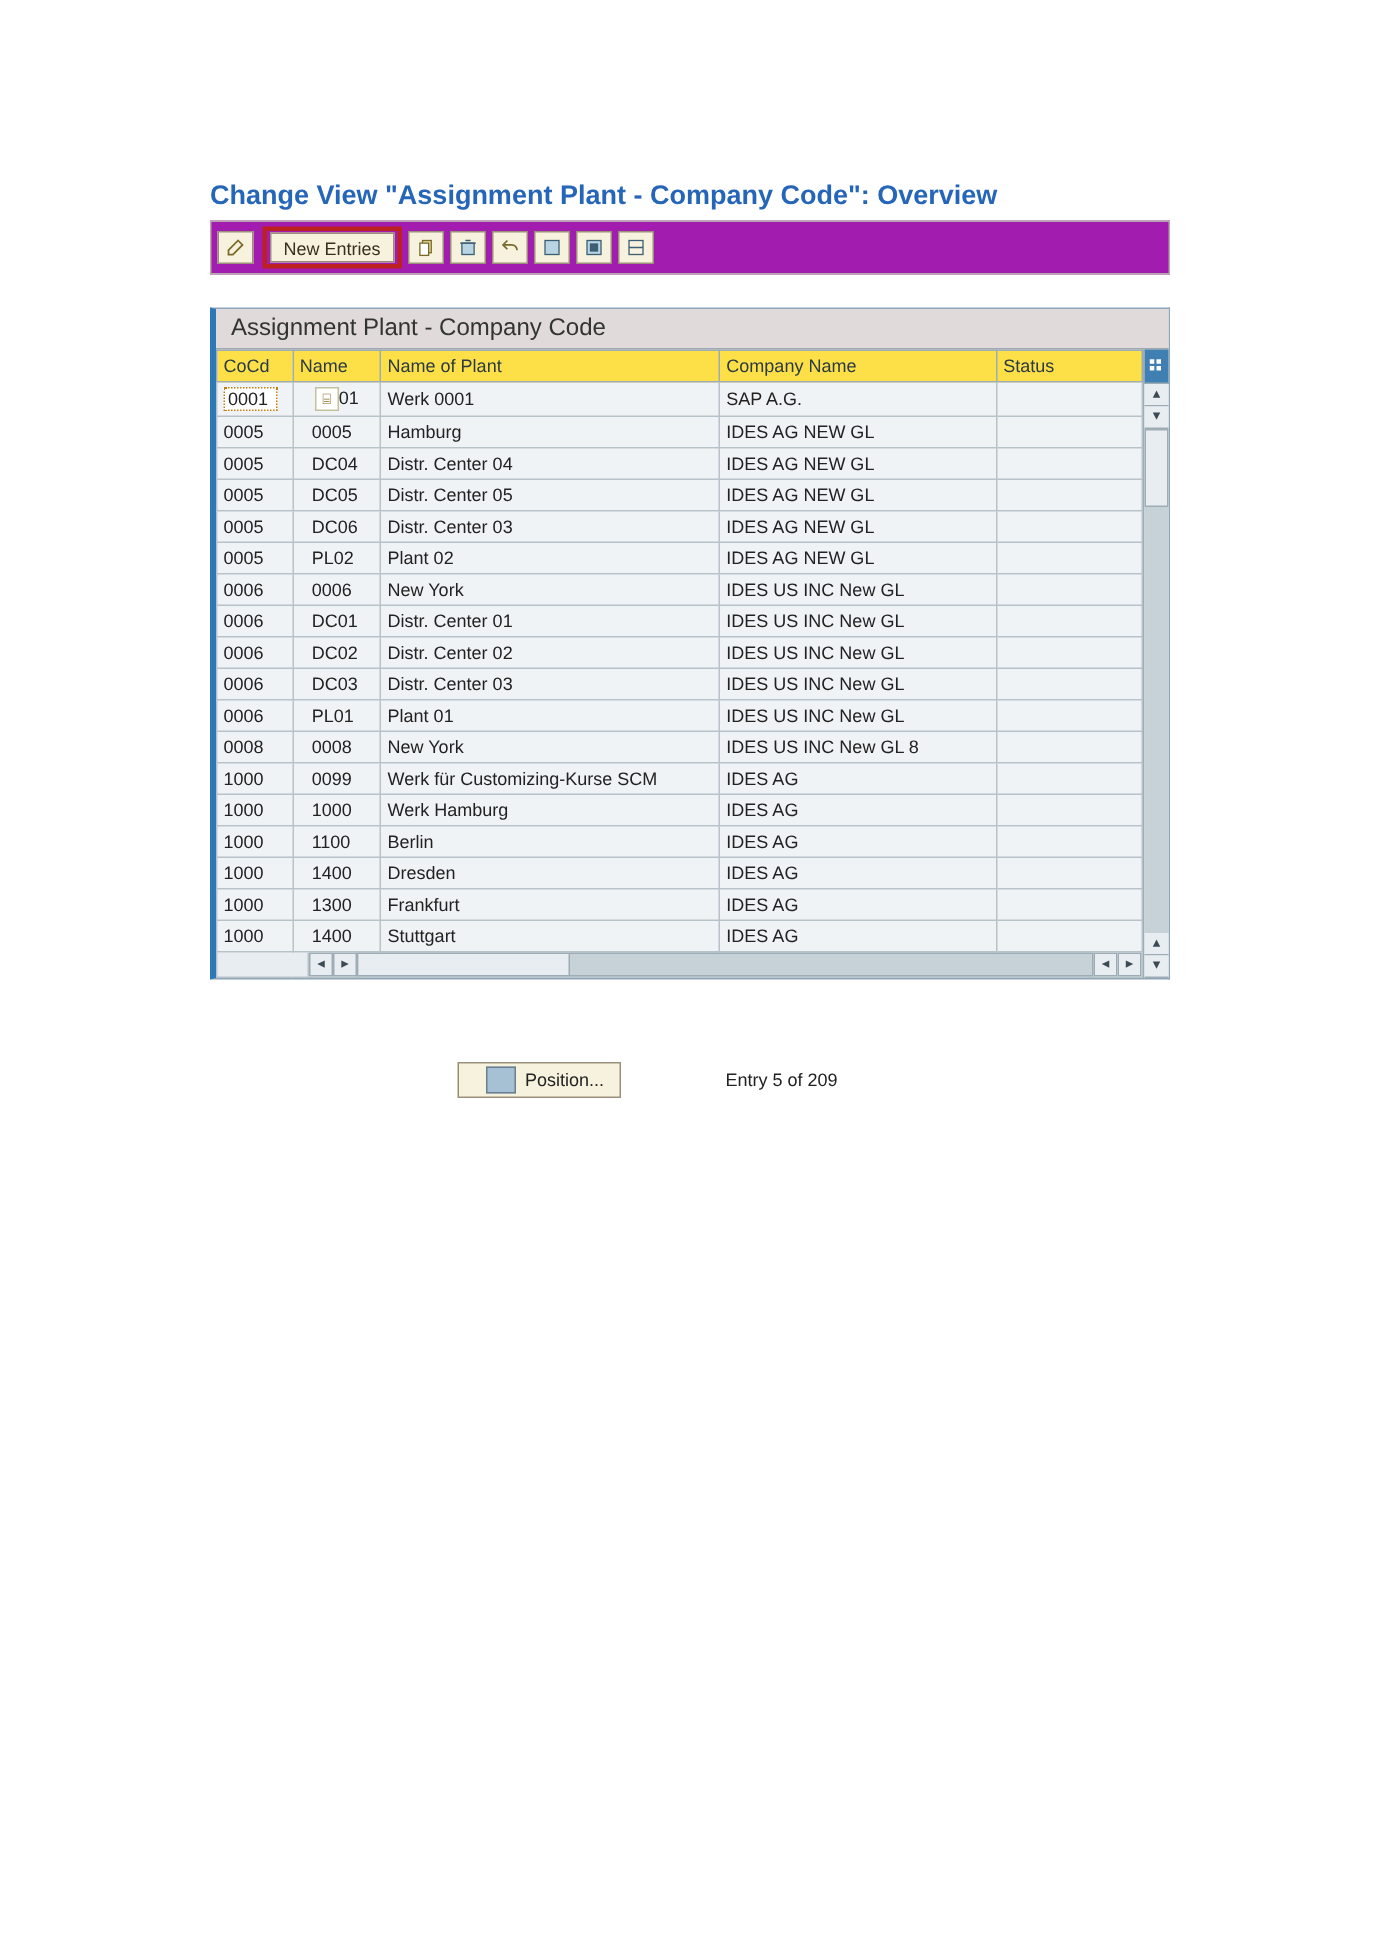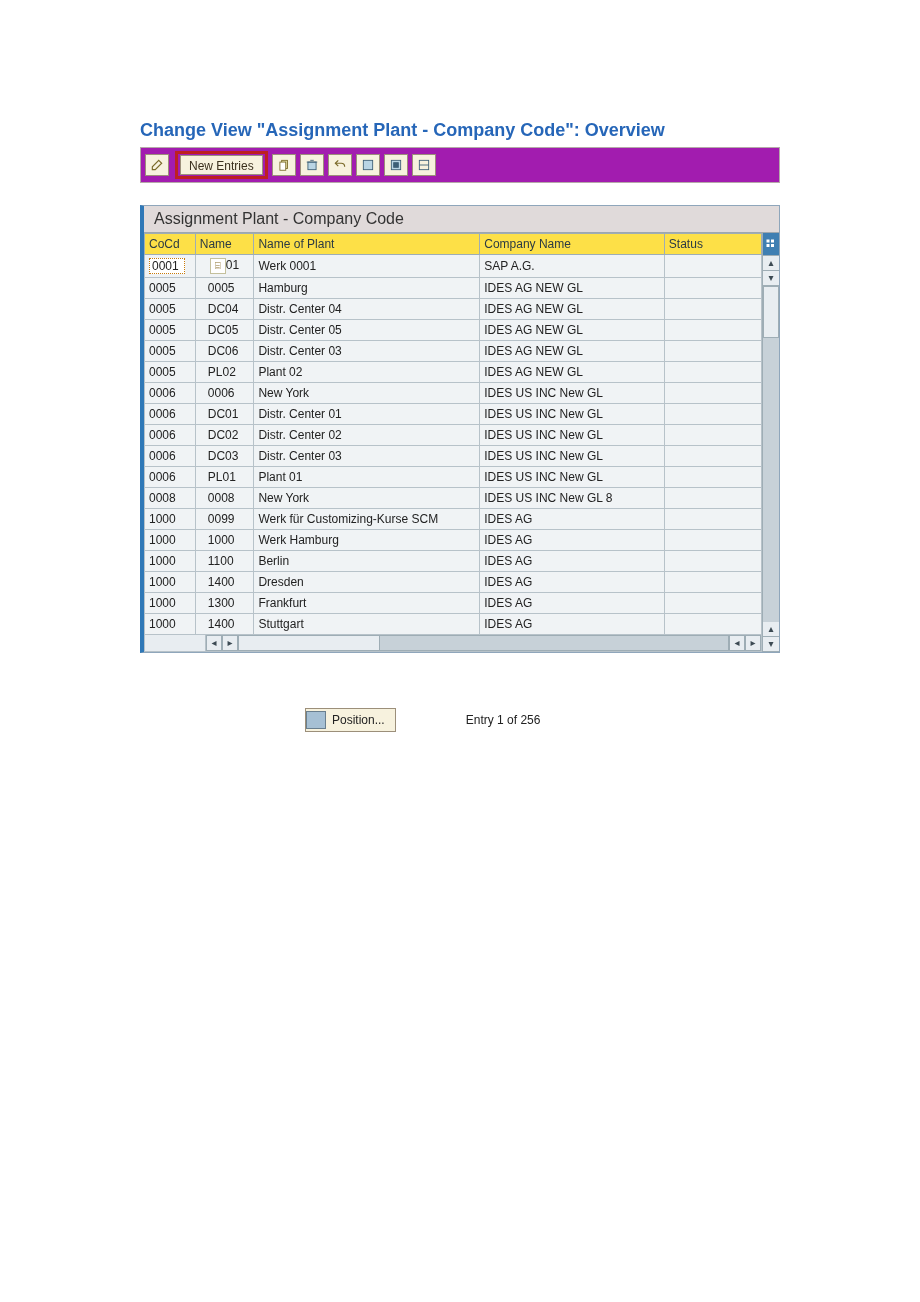--- a/index.html
+++ b/index.html
@@ -172,21 +172,21 @@
     padding-left: 165px;
     font-size: 12px;
     color:#222;
   }
   .pos-btn {
     display:inline-flex;
     align-items:center;
     gap:6px;
     background: #f7f2de;
     border: 1px solid #9c8f7a;
-    padding: 2px 10px 2px 0;
+    padding: 2px 10px 2px 18px;
   }
   .pos-btn .ic {
     width:18px; height:16px;
     background:#a6c0d4;
     border:1px solid #6a7f8e;
   }
 </style>
 </head>
 <body>
 
@@ -416,16 +416,16 @@
         <div class="arrow">▾</div>
       </div>
     </div>
   </div>
 
   <div class="footer">
     <span class="pos-btn">
       <span class="ic"></span>
       <span>Position...</span>
     </span>
-    <span>Entry 1 of 256</span>
+    <span>Entry 5 of 209</span>
   </div>
 
 </div>
 
 </body></html>

